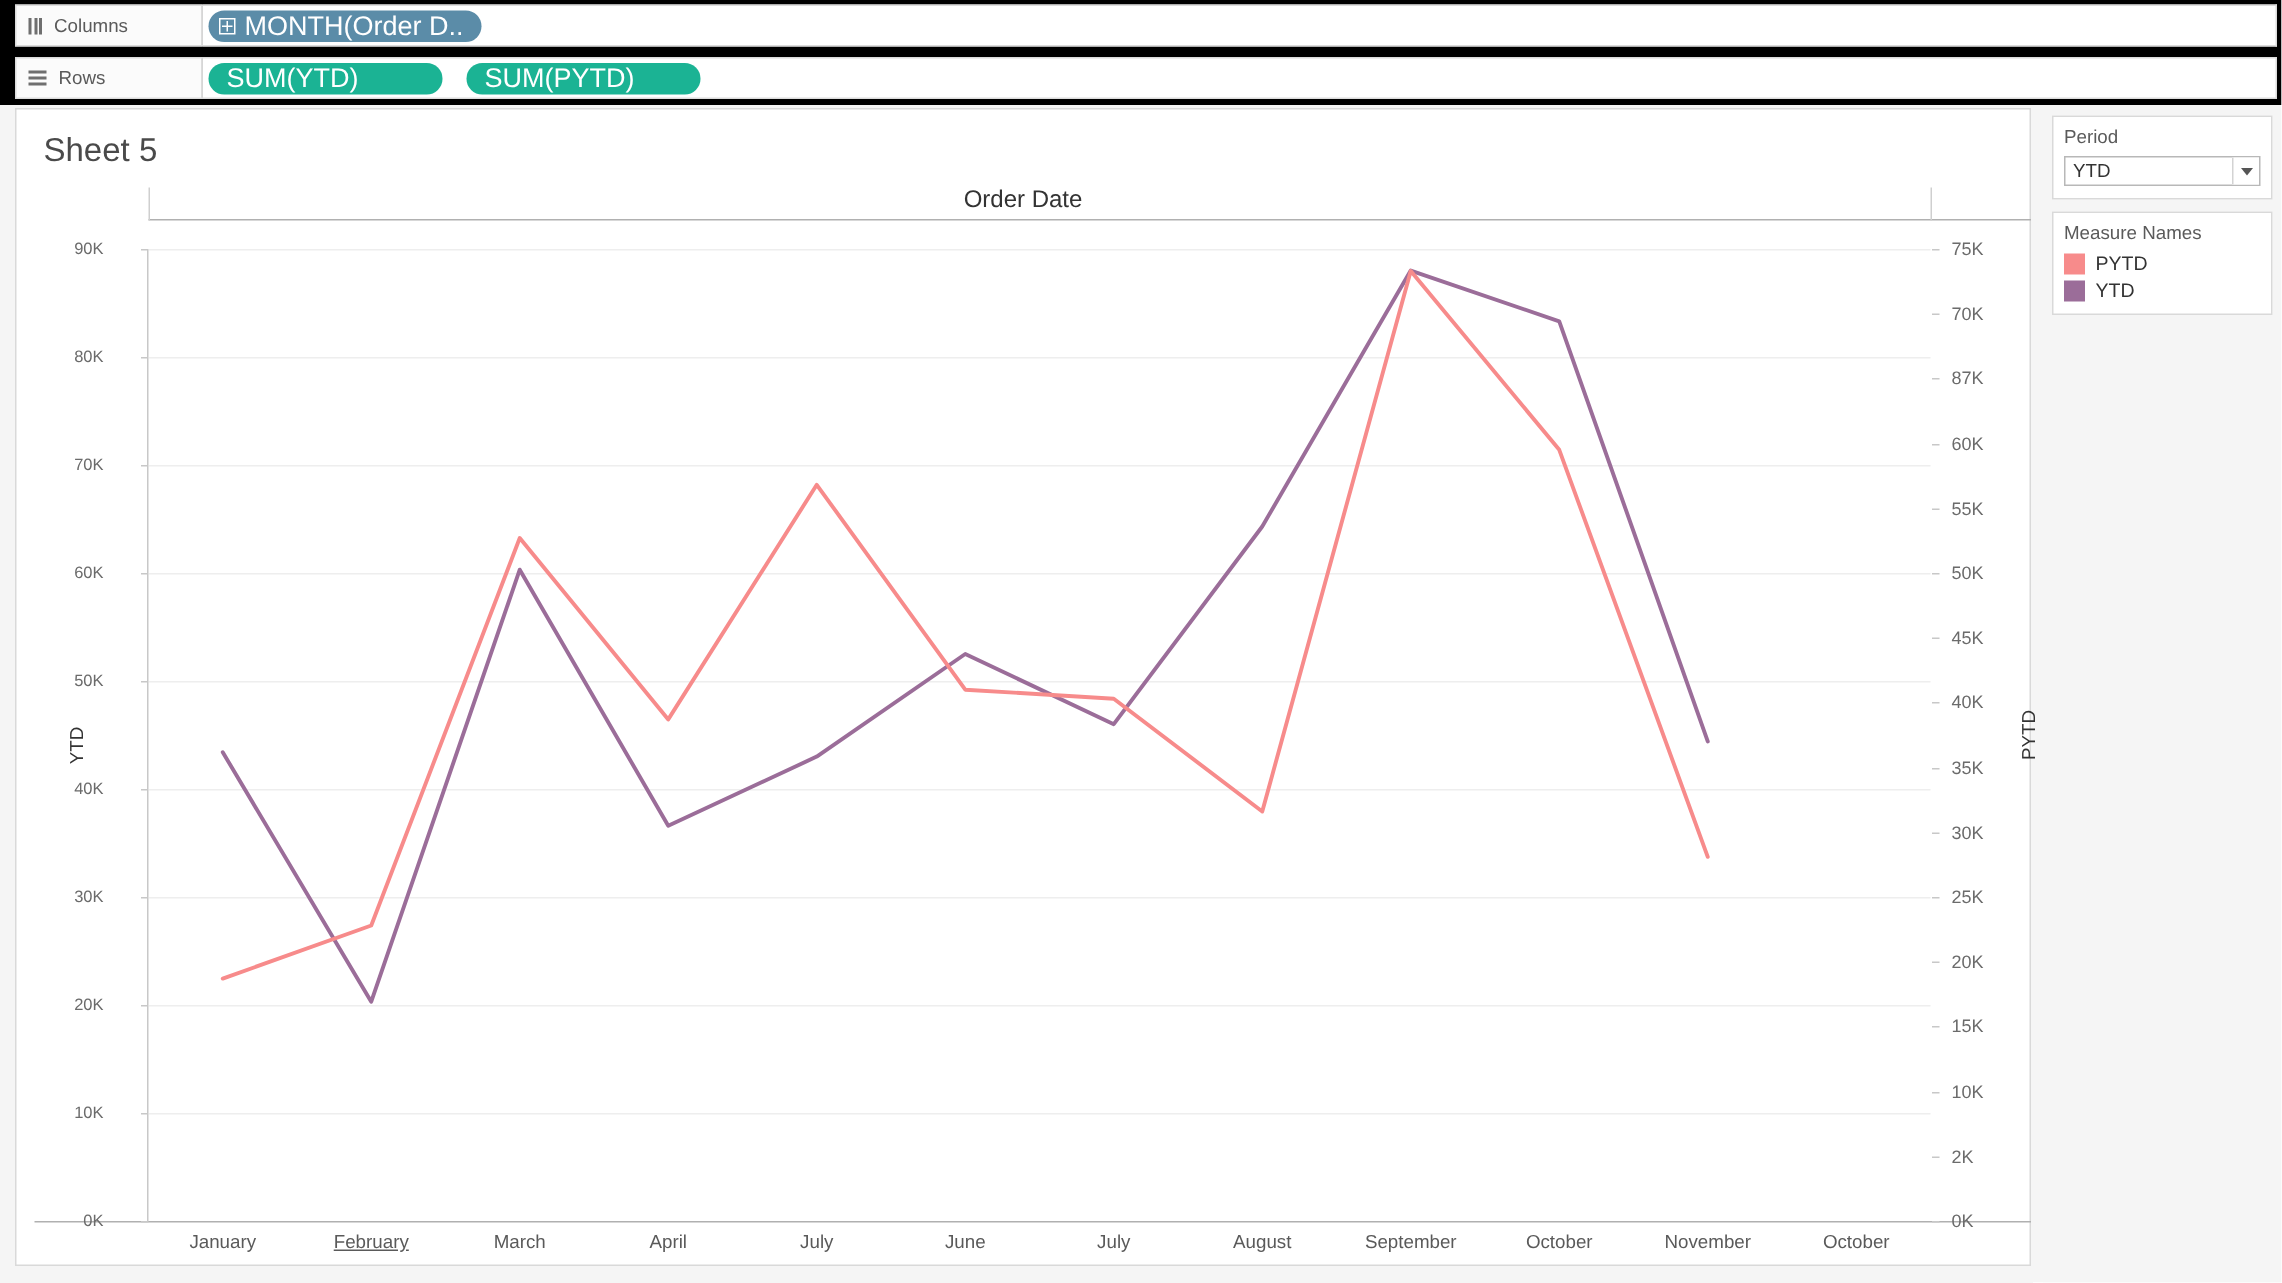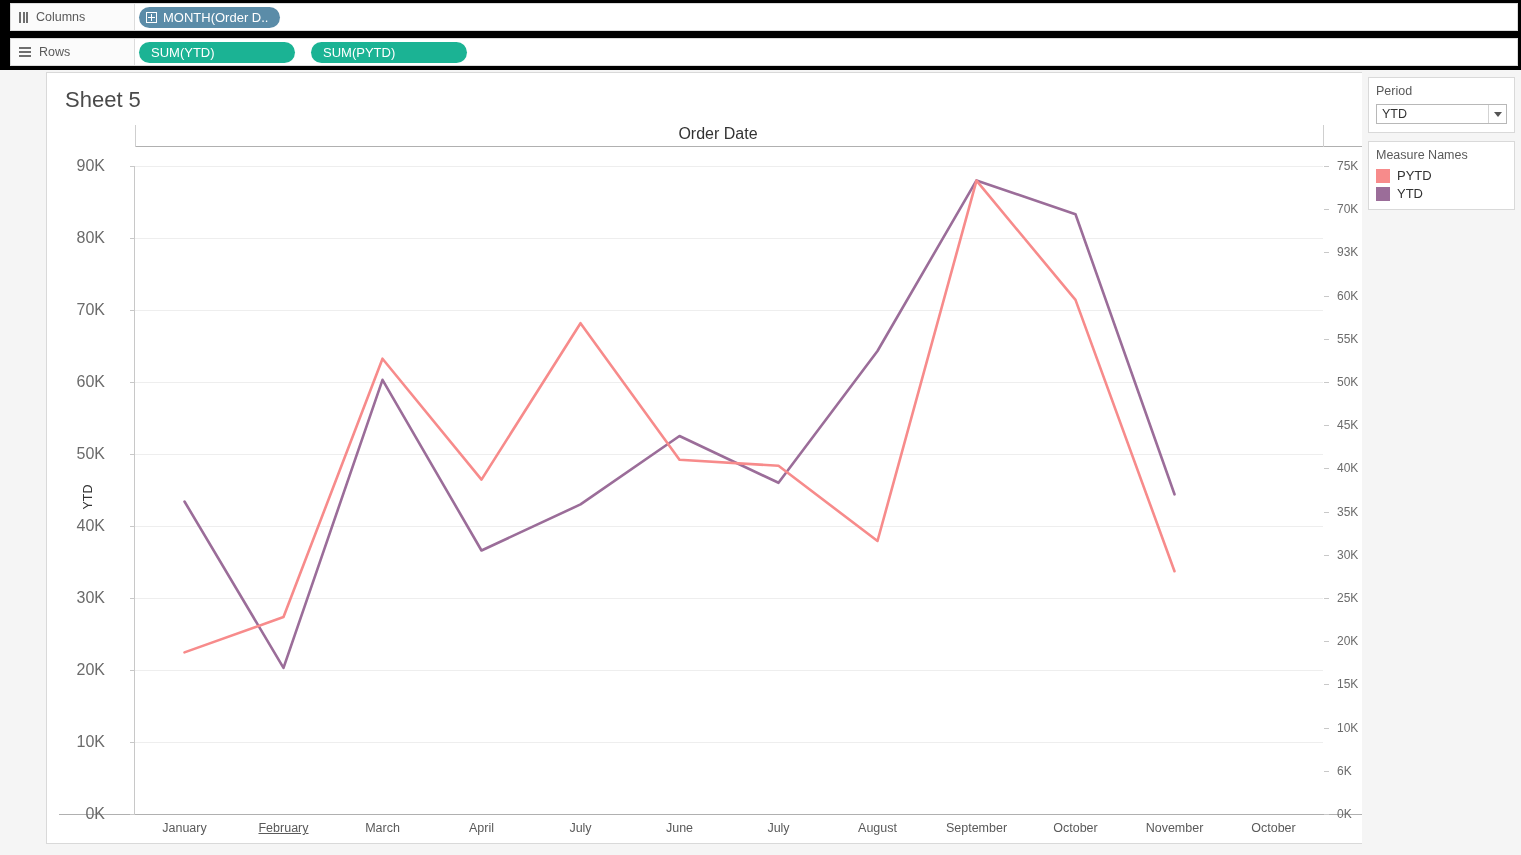--- a/index.html
+++ b/index.html
@@ -28,39 +28,39 @@
     background: #ffffff; display: flex; align-items: center;
     gap: 4px; padding-left: 4px;
   }
   .icon-cols { display: inline-flex; gap: 1.5px; align-items: flex-end; height: 11px; }
   .icon-cols i { display: block; width: 2px; height: 11px; background: #6f6f6f; }
   .icon-rows { display: inline-flex; flex-direction: column; gap: 2px; justify-content: center; height: 11px; }
   .icon-rows i { display: block; width: 12px; height: 2px; background: #6f6f6f; }
 
   .pill {
     height: 21px; border-radius: 11px; display: inline-flex;
-    align-items: center; padding: 0 12px; font-size: 13px;
+    align-items: center; padding: 0 12px; font-size: 18px;
     color: #ffffff; white-space: nowrap; cursor: default; justify-content: space-between;
   }
   .pill.blue { background: #5b8ca8; padding-left: 7px; }
   .pill.green { background: #1bb394; }
   .pill-plus {
     display: inline-flex; align-items: center; justify-content: center;
     width: 11px; height: 11px; border: 1px solid #ffffff;
     margin-right: 6px; font-size: 10px; line-height: 1; position: relative;
   }
   .pill-plus::before { content: ""; position: absolute; width: 7px; height: 1px; background: #fff; }
   .pill-plus::after  { content: ""; position: absolute; width: 1px; height: 7px; background: #fff; }
   .pill.green + .pill.green { margin-left: 12px; }
 
   
   .worksheet {
     position: absolute; left: 10px; top: 72px;
     width: 1344px; height: 772px;
-    background: #ffffff; border: 1px solid #d9d9d9; margin-left: 36px;
+    background: #ffffff; border: 1px solid #d9d9d9;
   }
   .sheet-title {
     position: absolute; left: 18px; top: 14px;
     font-size: 22px; color: #4a4a4a; font-weight: 400;
   }
   .col-header {
     position: absolute; left: 0; top: 52px; width: 100%;
     text-align: center; font-size: 16px; color: #333333;
   }
   .col-header-line {
@@ -78,21 +78,21 @@
   .plot {
     position: absolute; left: 88px; top: 93px;
     width: 1188px; height: 648px;
   }
   .gridline { position: absolute; left: 0; width: 100%; height: 1px; background: #eeeeee; }
   .axis-left-line { position: absolute; left: 87px; top: 93px; width: 1px; height: 648px; background: #c8c8c8; }
   .axis-bottom-line { position: absolute; left: 12px; top: 741px; width: 1331px; height: 1px; background: #b0b0b0; }
 
   .ytick {
     position: absolute; right: 1284px; text-align: right;
-    font-size: 16px; color: #6b6b6b; transform: translateY(-50%);
+    font-size: 11px; color: #6b6b6b; transform: translateY(-50%);
     white-space: nowrap;
   }
   .ytick-mark { position: absolute; width: 5px; height: 1px; background: #c8c8c8; }
   .rtick {
     position: absolute; left: 1290px; text-align: left;
     font-size: 12px; color: #6b6b6b; transform: translateY(-50%);
     white-space: nowrap;
   }
   .rtick-mark { position: absolute; left: 1277px; width: 5px; height: 1px; background: #c8c8c8; }
 
@@ -220,21 +220,21 @@
         <div class="ytick" style="top: 237px;">70K</div>
         <div class="ytick-mark" style="top: 237px; left: 83px;"></div>
         <div class="ytick" style="top: 165px;">80K</div>
         <div class="ytick-mark" style="top: 165px; left: 83px;"></div>
         <div class="ytick" style="top: 93px;">90K</div>
         <div class="ytick-mark" style="top: 93px; left: 83px;"></div>
       </div>
     <div id="r-ticks">
         <div class="rtick" style="top: 741px;">0K</div>
         <div class="rtick-mark" style="top: 741px;"></div>
-        <div class="rtick" style="top: 697.8px;">6K</div>
+        <div class="rtick" style="top: 697.8px;">2K</div>
         <div class="rtick-mark" style="top: 697.8px;"></div>
         <div class="rtick" style="top: 654.6px;">10K</div>
         <div class="rtick-mark" style="top: 654.6px;"></div>
         <div class="rtick" style="top: 611.4px;">15K</div>
         <div class="rtick-mark" style="top: 611.4px;"></div>
         <div class="rtick" style="top: 568.2px;">20K</div>
         <div class="rtick-mark" style="top: 568.2px;"></div>
         <div class="rtick" style="top: 525px;">25K</div>
         <div class="rtick-mark" style="top: 525px;"></div>
         <div class="rtick" style="top: 481.8px;">30K</div>
@@ -244,21 +244,21 @@
         <div class="rtick" style="top: 395.4px;">40K</div>
         <div class="rtick-mark" style="top: 395.4px;"></div>
         <div class="rtick" style="top: 352.2px;">45K</div>
         <div class="rtick-mark" style="top: 352.2px;"></div>
         <div class="rtick" style="top: 309px;">50K</div>
         <div class="rtick-mark" style="top: 309px;"></div>
         <div class="rtick" style="top: 265.8px;">55K</div>
         <div class="rtick-mark" style="top: 265.8px;"></div>
         <div class="rtick" style="top: 222.6px;">60K</div>
         <div class="rtick-mark" style="top: 222.6px;"></div>
-        <div class="rtick" style="top: 179.4px;">93K</div>
+        <div class="rtick" style="top: 179.4px;">87K</div>
         <div class="rtick-mark" style="top: 179.4px;"></div>
         <div class="rtick" style="top: 136.2px;">70K</div>
         <div class="rtick-mark" style="top: 136.2px;"></div>
         <div class="rtick" style="top: 93px;">75K</div>
         <div class="rtick-mark" style="top: 93px;"></div>
       </div>
     <div id="grid">
         <div class="gridline" style="top: 669px; left: 88px; width: 1188px;"></div>
         <div class="gridline" style="top: 597px; left: 88px; width: 1188px;"></div>
         <div class="gridline" style="top: 525px; left: 88px; width: 1188px;"></div>

